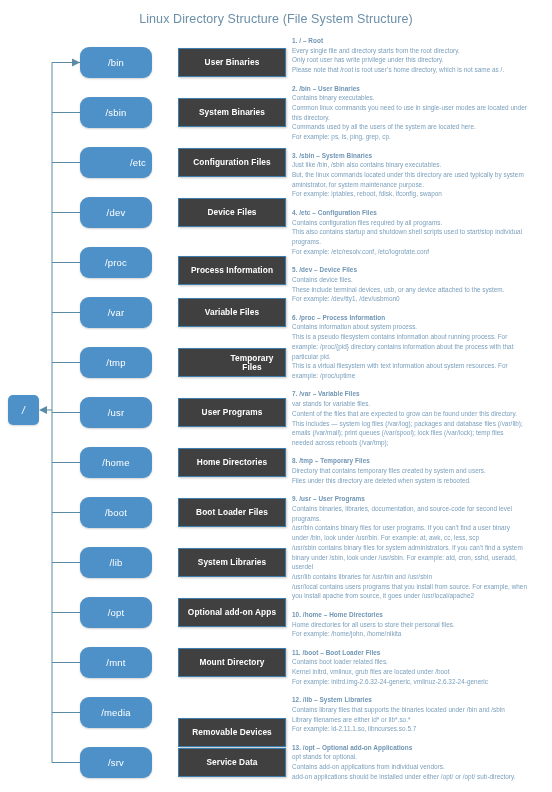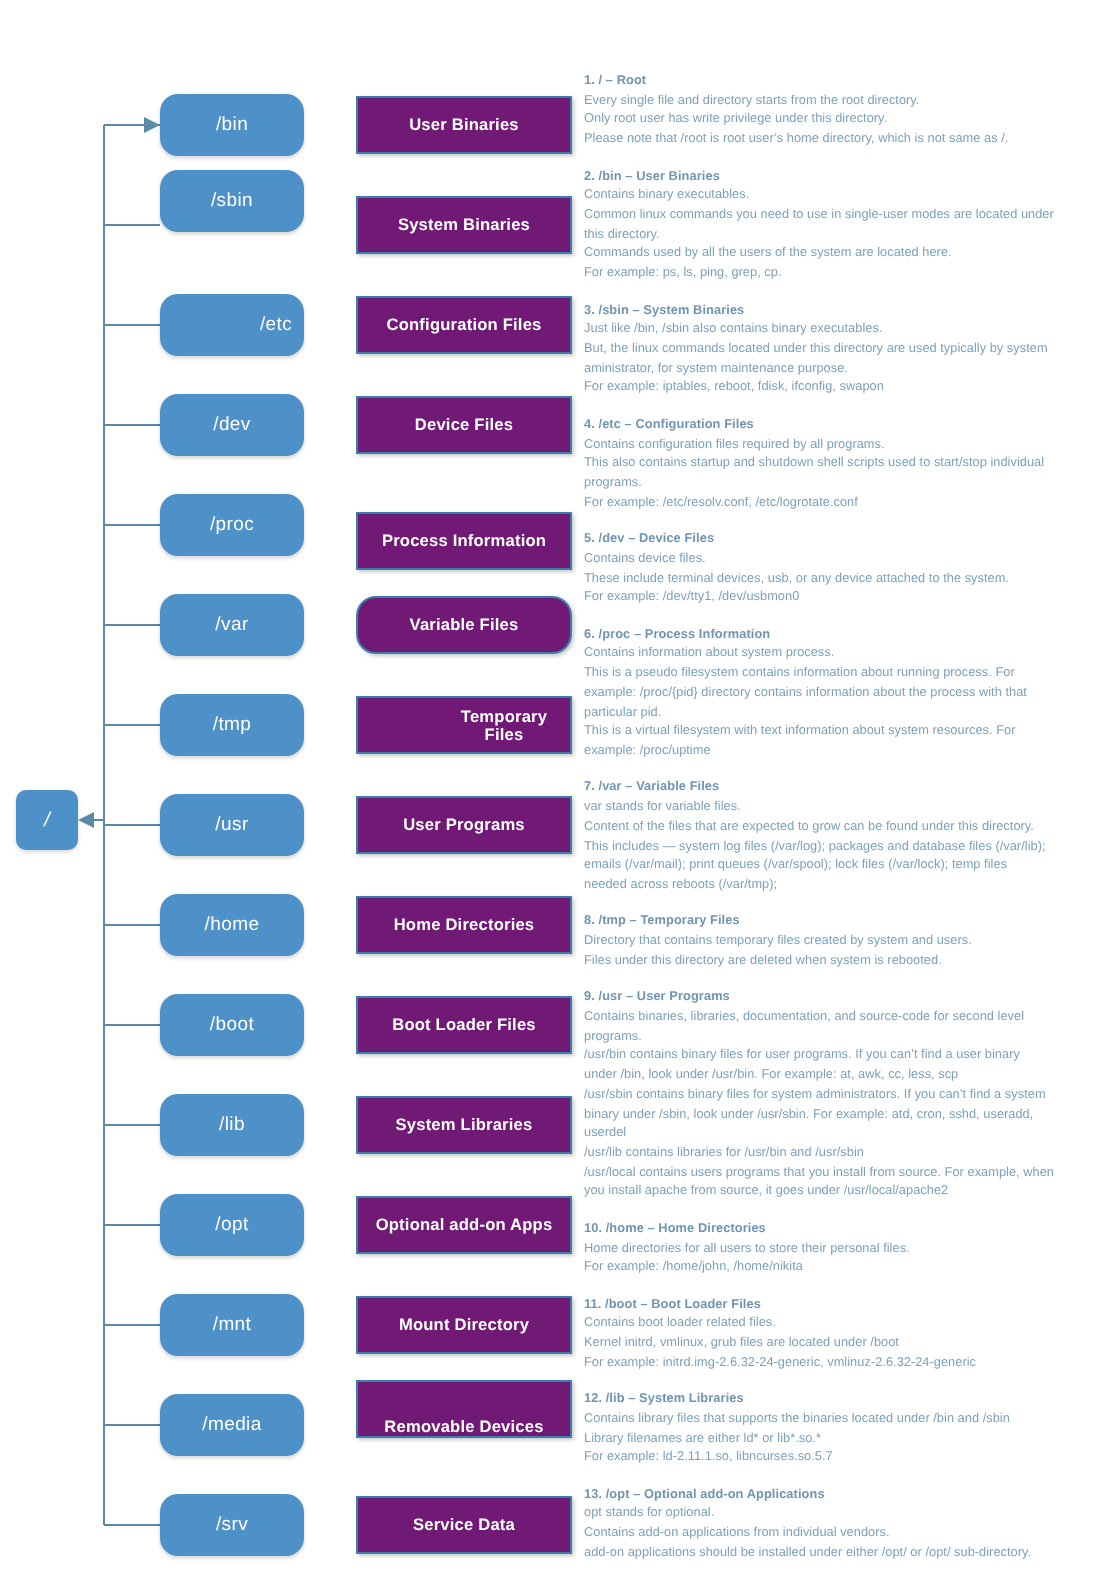--- a/index.html
+++ b/index.html
@@ -86,21 +86,21 @@
     justify-content: center;
     letter-spacing: 0.2px;
   }
 
   
   .desc-node {
     position: absolute;
     left: 178px;
     width: 108px;
     height: 29px;
-    background: #701a75;
+    background: #404040;
     border: 1px solid #3c7fae;
     box-shadow: 1px 1px 2px rgba(0,0,0,0.22);
     color: #ffffff;
     font-size: 8.3px;
     font-weight: bold;
     display: flex;
     align-items: center;
     justify-content: center;
     text-align: center;
     letter-spacing: 0.1px;
@@ -133,20 +133,21 @@
     color: #7ba0bd;
     line-height: 1.52;
     letter-spacing: 0.02px;
   }
 </style>
 </head>
 <body>
 
 <div id="page">
 
+  <div id="title">Linux Directory Structure (File System Structure)</div>
 
   <div id="diagram">
     <svg id="tree-svg" viewBox="0 0 292 792" preserveAspectRatio="none">
         <line x1="52" y1="62.5" x2="52" y2="762.5" stroke="#5b8aa6" stroke-width="1"></line>
         <line x1="52" y1="62.5" x2="80" y2="62.5" stroke="#5b8aa6" stroke-width="1"></line>
         <line x1="52" y1="112.5" x2="80" y2="112.5" stroke="#5b8aa6" stroke-width="1"></line>
         <line x1="52" y1="162.5" x2="80" y2="162.5" stroke="#5b8aa6" stroke-width="1"></line>
         <line x1="52" y1="212.5" x2="80" y2="212.5" stroke="#5b8aa6" stroke-width="1"></line>
         <line x1="52" y1="262.5" x2="80" y2="262.5" stroke="#5b8aa6" stroke-width="1"></line>
         <line x1="52" y1="312.5" x2="80" y2="312.5" stroke="#5b8aa6" stroke-width="1"></line>
@@ -168,21 +169,21 @@
       <span>/</span>
     </div>
 
     <div id="rows-container">
         <div class="dir-node" style="top: 47px;">
           <span>/bin</span>
         </div>
         <div class="desc-node" style="top: 48px;">
           <span>User Binaries</span>
         </div>
-        <div class="dir-node" style="top: 85px; align-items: center;">
+        <div class="dir-node" style="top: 97px; align-items: center;">
           <span>/sbin</span>
         </div>
         <div class="desc-node" style="top: 98px;">
           <span>System Binaries</span>
         </div>
         <div class="dir-node" style="top: 147px; padding-left: 44px;">
           <span>/etc</span>
         </div>
         <div class="desc-node" style="top: 148px;">
           <span>Configuration Files</span>
@@ -195,21 +196,21 @@
         </div>
         <div class="dir-node" style="top: 247px;">
           <span>/proc</span>
         </div>
         <div class="desc-node" style="top: 256px;">
           <span>Process Information</span>
         </div>
         <div class="dir-node" style="top: 297px;">
           <span>/var</span>
         </div>
-        <div class="desc-node" style="top: 298px; border-radius: 10px;">
+        <div class="desc-node" style="top: 298px;">
           <span>Variable Files</span>
         </div>
         <div class="dir-node" style="top: 347px;">
           <span>/tmp</span>
         </div>
         <div class="desc-node" style="top: 348px; padding-left: 42px;">
           <span>Temporary Files</span>
         </div>
         <div class="dir-node" style="top: 397px;">
           <span>/usr</span>
@@ -243,21 +244,21 @@
         </div>
         <div class="dir-node" style="top: 647px;">
           <span>/mnt</span>
         </div>
         <div class="desc-node" style="top: 648px;">
           <span>Mount Directory</span>
         </div>
         <div class="dir-node" style="top: 697px;">
           <span>/media</span>
         </div>
-        <div class="desc-node" style="top: 690px; align-items: flex-end;">
+        <div class="desc-node" style="top: 718px;">
           <span>Removable Devices</span>
         </div>
         <div class="dir-node" style="top: 747px;">
           <span>/srv</span>
         </div>
         <div class="desc-node" style="top: 748px;">
           <span>Service Data</span>
         </div>
       </div>
   </div>

